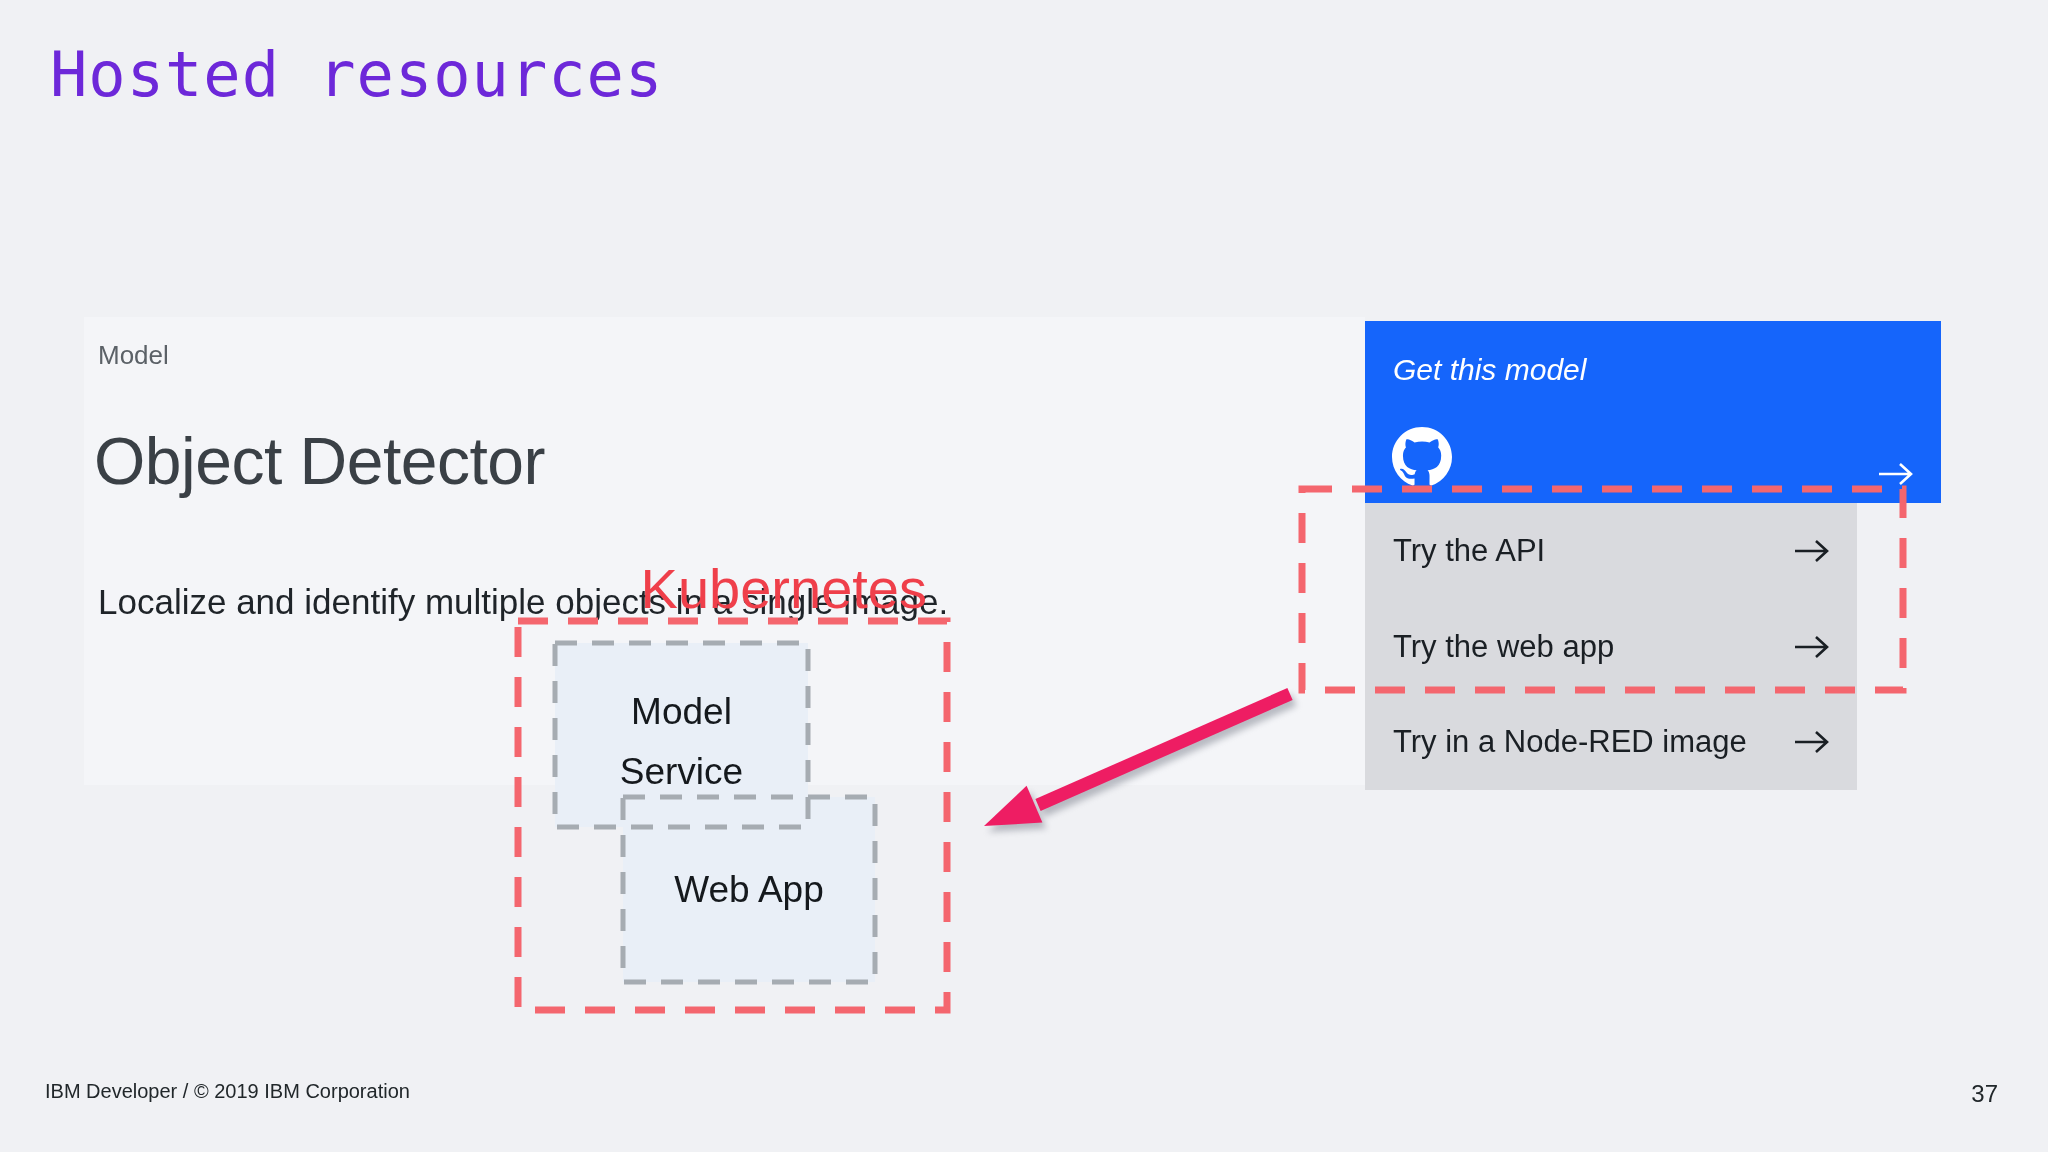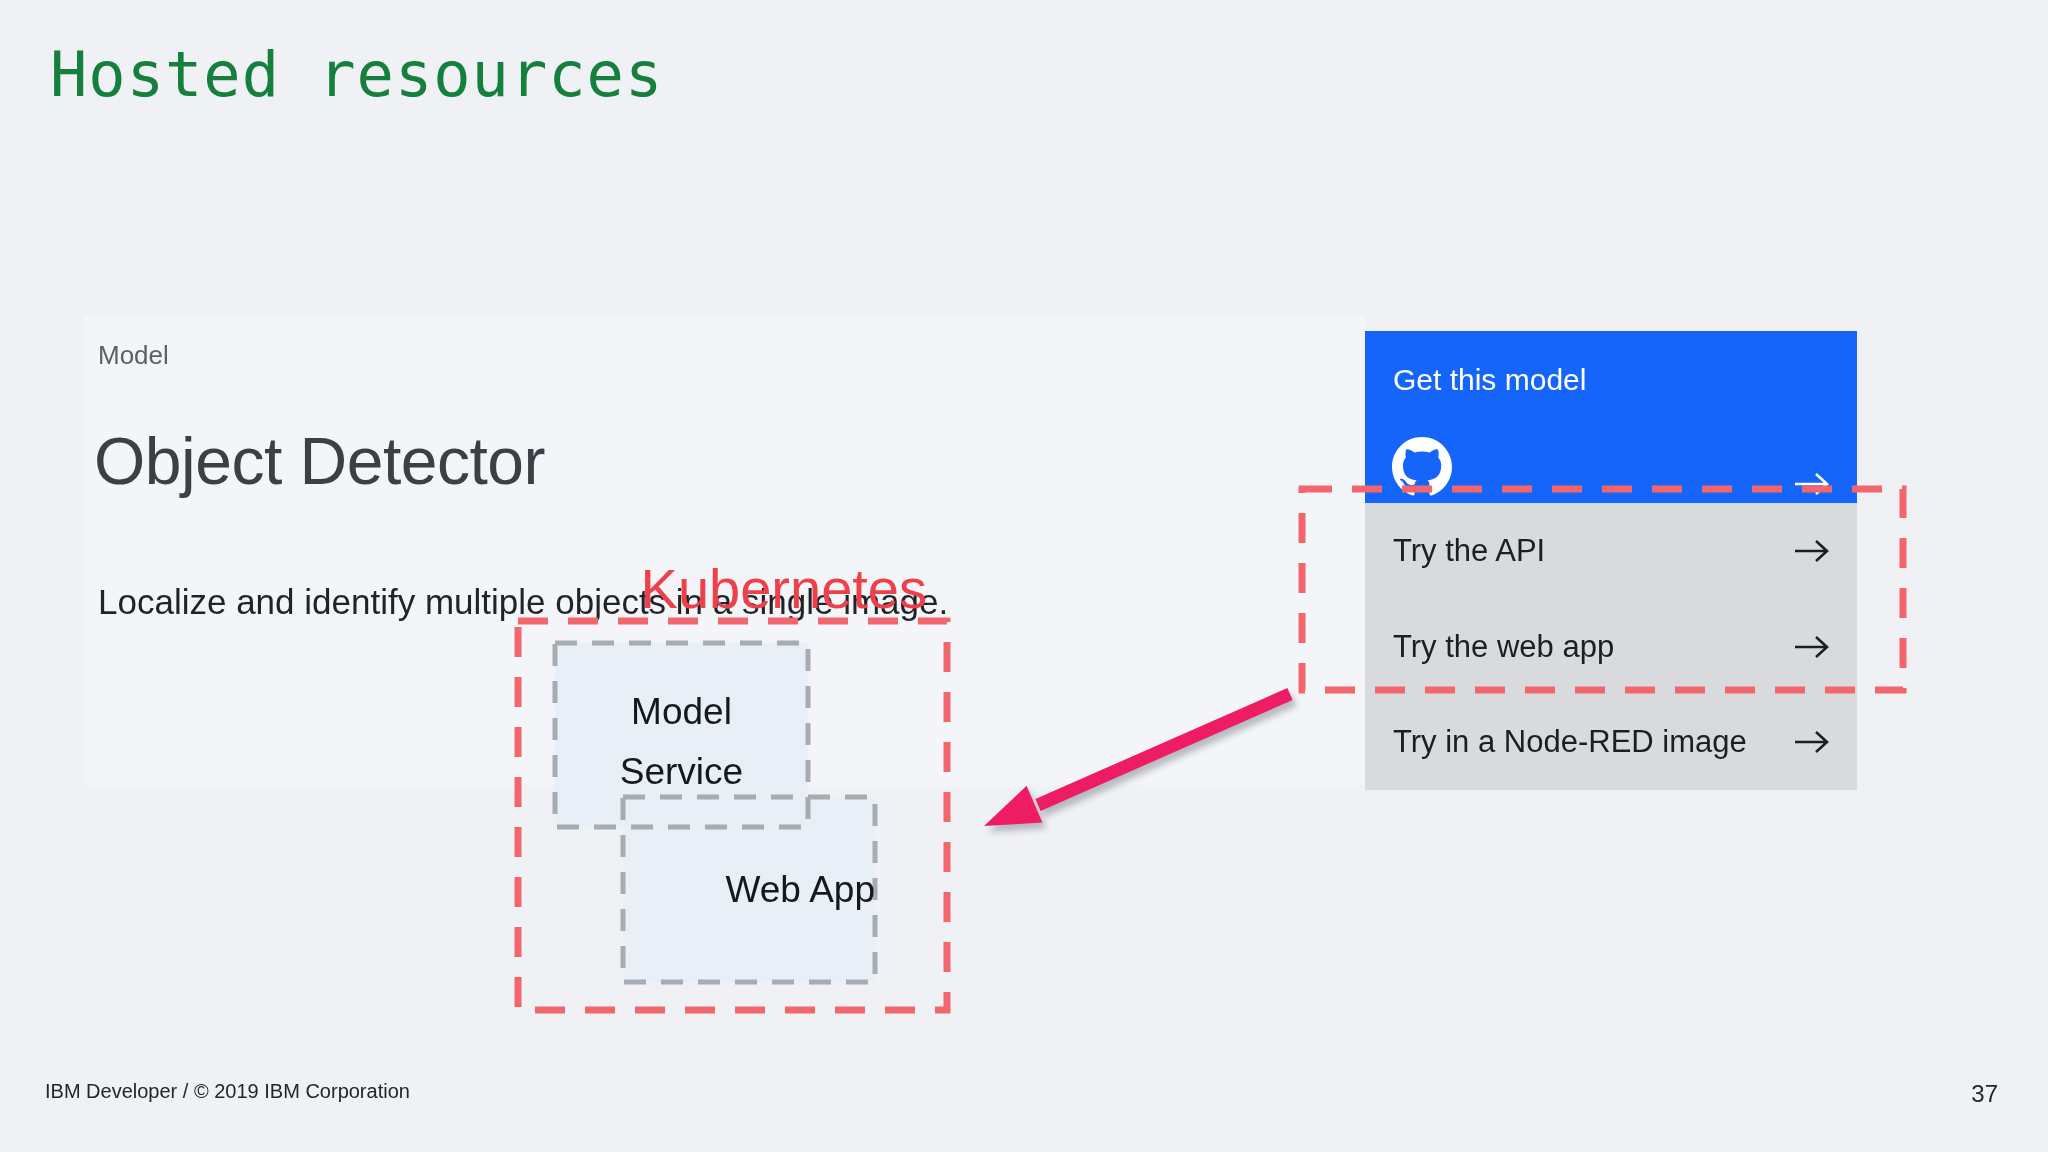--- a/index.html
+++ b/index.html
@@ -10,21 +10,21 @@
   .canvas{
     position:relative;
     width:2048px;height:1152px;
     background:var(--background);
     overflow:hidden;
   }
   .slide-title{
     position:absolute;left:50px;top:38px;
     font-family:"DejaVu Sans Mono", monospace;
     font-size:62px;font-weight:400;letter-spacing:1px;
-    color:#15803d;white-space:nowrap;
+    color:#6d28d9;white-space:nowrap;
   }
   .content-panel{
     position:absolute;left:84px;top:317px;width:1281px;height:468px;
     background:var(--panel);
   }
   .model-eyebrow{
     position:absolute;left:98px;top:340px;
     font-size:26px;color:#5b6167;
   }
   .model-title{
@@ -51,24 +51,24 @@
     position:absolute;left:498px;top:556px;width:429px;
     text-align:right;font-size:56px;color:var(--kubernetes-red);
     white-space:nowrap;
   }
   .node-label{
     position:absolute;display:flex;flex-direction:column;
     align-items:center;justify-content:center;
     font-size:37px;color:#15191d;line-height:1.62;
   }
   .node-label-1{left:555px;top:650px;width:253px;height:184px;}
-  .node-label-2{left:623px;top:797px;width:252px;height:185px;align-items:flex-end;}
+  .node-label-2{left:623px;top:797px;width:252px;height:185px;}
   .primary-card{
-    position:absolute;left:1365px;top:331px;width:492px;height:182px;
-    background:var(--primary-blue);color:#ffffff;
+    position:absolute;left:1365px;top:321px;width:576px;height:182px;
+    background:var(--primary-blue);color:#ffffff;font-style:italic;
   }
   .primary-card-label{
     position:absolute;left:28px;top:32px;font-size:30px;color:#ffffff;
   }
   .github-icon{
     position:absolute;left:27px;top:106px;width:60px;height:60px;
   }
   .primary-card .arrow-icon{
     position:absolute;right:26px;top:140px;color:#ffffff;
   }

